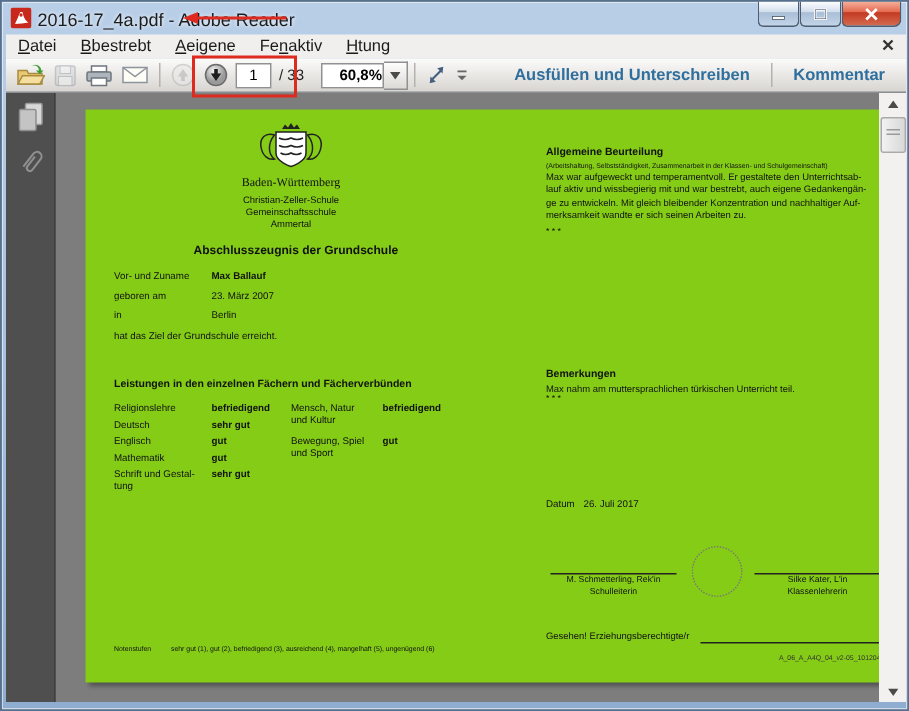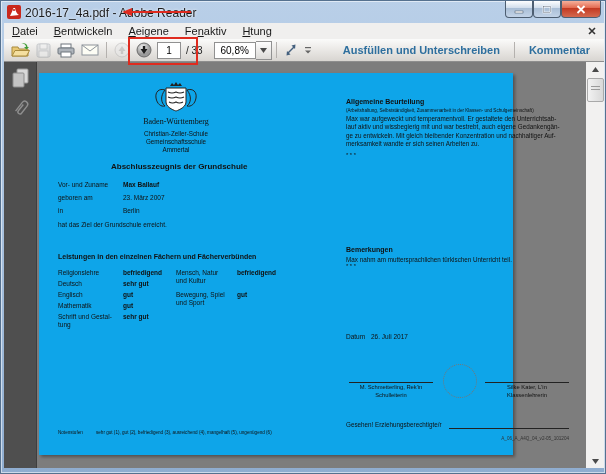--- a/index.html
+++ b/index.html
@@ -21,37 +21,37 @@
   .mnu{padding:9px 8px;}
   .mnu u{text-decoration:underline;}
   .doc-close{margin-left:auto;margin-right:8px;}
   
   .toolbar{left:3px;top:38px;width:600px;height:23px;background:linear-gradient(#fbfbfa,#e8e6e3 55%,#d8d5d1);
            border-bottom:1px solid #8e8e8e;display:flex;align-items:center;box-sizing:border-box;padding:0 4px;}
   .tbtn{height:20px;display:flex;align-items:center;justify-content:center;padding:0 3px;}
   .tsep{width:1px;height:16px;background:#b4b1ae;margin:0 4px;}
   .pagebox{width:22px;height:15px;background:#fff;border:1px solid #919191;font-size:10px;text-align:center;line-height:15px;margin:0 2px;}
   .pagetotal{font-size:10px;color:#222;margin:0 3px;}
-  .zoombox{width:40px;height:15px;background:#fff;border:1px solid #919191;font-size:10px;text-align:center;line-height:15px;}
+  .zoombox{width:40px;height:15px;background:#fff;border:1px solid #919191;font-size:10px;text-align:right;line-height:15px;font-weight:bold;}
   .zoomdrop{width:15px;height:17px;border:1px solid #919191;border-left:none;background:linear-gradient(#fdfdfd,#dcdad7);
             display:flex;align-items:center;justify-content:center;font-size:7px;color:#444;}
   .bluelbl{font-size:11px;font-weight:bold;color:#2e6f9e;padding:0 10px;white-space:nowrap;text-align:center;}
   
   .red-box{left:127px;top:36px;width:66px;height:24px;border:2px solid #df2b1f;z-index:30;}
   .red-arrow{left:120px;top:5px;z-index:30;}
   
   .workarea{left:3px;top:61px;width:600px;height:406px;background:#7d7d7d;overflow:hidden;}
   .sidebar{left:0;top:0;width:32px;height:406px;background:#4f4f4f;border-right:1px solid #3e3e3e;}
   .scrollbar{left:582px;top:0;width:18px;height:406px;background:#f2f1f0;}
   .sb-btn{width:18px;height:14px;display:flex;align-items:center;justify-content:center;font-size:6px;color:#4a4a4a;}
   .sb-thumb{left:1px;top:16px;width:15px;height:22px;background:linear-gradient(90deg,#f2f2f2,#d8d8d8);
             border:1px solid #a9a9a9;border-radius:2px;}
   .grip{margin:7px 3px 0;border-top:1px solid #9a9a9a;border-bottom:1px solid #9a9a9a;height:2px;}
   
-  .page{left:35px;top:11px;width:474px;height:382px;background:#0ea5e9;box-shadow:2px 2px 3px rgba(0,0,0,.35);
+  .page{left:53px;top:11px;width:540px;height:382px;background:#84cc16;box-shadow:2px 2px 3px rgba(0,0,0,.35);
         color:#111;}
   .page .abs{line-height:1.25;}
   .serif{font-family:"Liberation Serif",serif;}
   .b{font-weight:bold;}
   .ctr{text-align:center;}
   .pre{white-space:pre-line;}
   .fs8{font-size:8px;} .fs7{font-size:7px;} .fs65{font-size:6.5px;} .fs63{font-size:6.3px;}
   .fs58{font-size:5.8px;} .fs46{font-size:4.6px;}
   .sigline{border-top:1px solid #222;}
   .stamp{width:32px;height:32px;border:1px dotted #777;border-radius:50%;}
@@ -88,21 +88,21 @@
       </div>
     </div>
     <svg class="abs red-arrow" width="74" height="12">
       <line x1="70" y1="6" x2="10" y2="6" stroke="#df2b1f" stroke-width="2"></line>
       <polygon points="1,6 11,2 11,10" fill="#df2b1f"></polygon>
     </svg>
   </div>
 
   <div class="abs menubar">
     <span class="mnu"><span></span><u>D</u><span>atei</span></span>
-    <span class="mnu"><span></span><u>B</u><span>entwickeln</span></span>
+    <span class="mnu"><span></span><u>B</u><span>bestrebt</span></span>
     <span class="mnu"><span></span><u>A</u><span>eigene</span></span>
     <span class="mnu"><span>Fe</span><u>n</u><span>aktiv</span></span>
     <span class="mnu"><span></span><u>H</u><span>tung</span></span>
     <span class="doc-close">
       <svg width="8" height="8">
           <path d="M1 1 L7 7 M7 1 L1 7" stroke="#333" stroke-width="1.6"></path>
         </svg>
     </span>
   </div>
 

